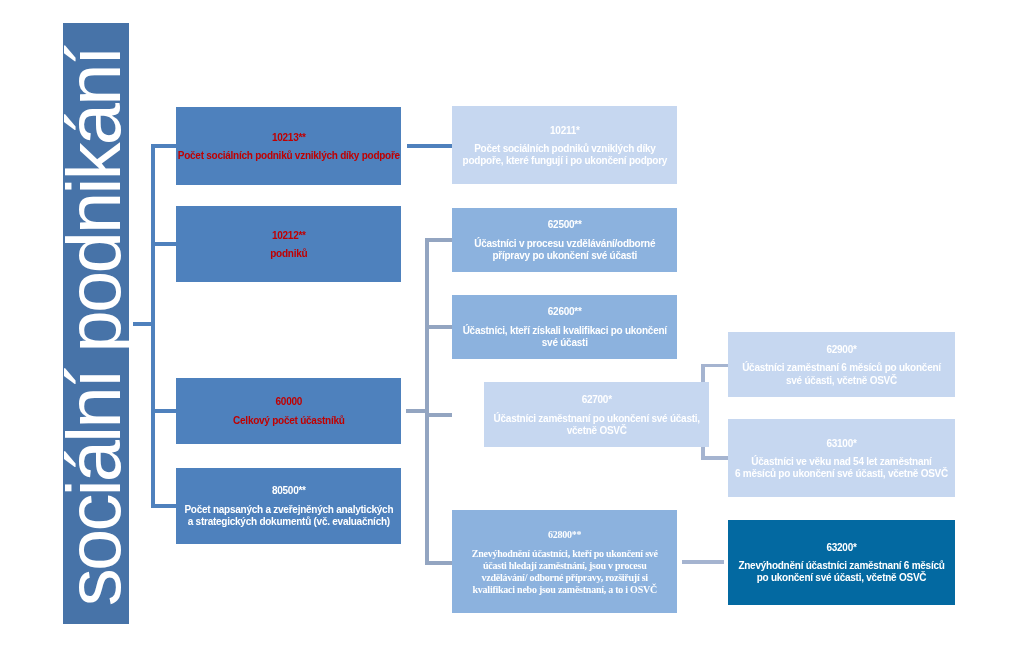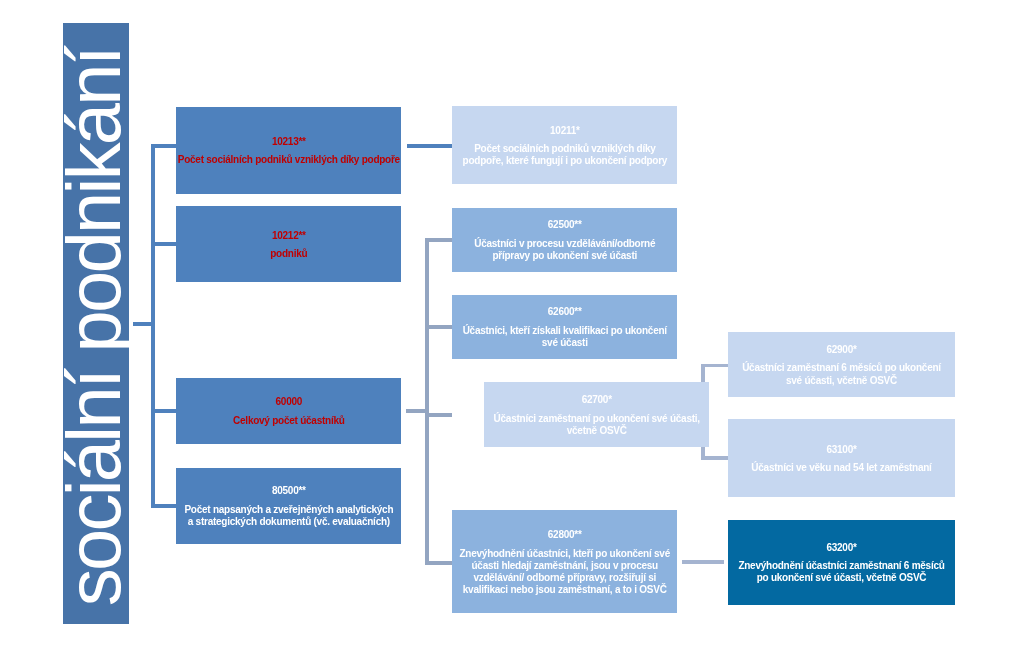--- a/index.html
+++ b/index.html
@@ -21,31 +21,31 @@
         align-items:center;justify-content:center;text-align:center;}
   .node .inner{width:100%;padding:0 1px;box-sizing:border-box;position:relative;top:1px;}
   .node .num{display:block;font-weight:bold;font-size:10px;
              letter-spacing:-0.25px;line-height:12.2px;margin-bottom:6.1px;}
   .node .ln{display:block;font-weight:bold;font-size:10px;
             letter-spacing:-0.25px;line-height:12.2px;white-space:nowrap;}
 
   
   .conn{position:absolute;}
 
-  #n10213{left:176.2px;top:106.9px;width:225.3px;height:87px;justify-content:center;}
+  #n10213{left:176.2px;top:106.9px;width:225.3px;height:78px;justify-content:center;}
   #n10211{left:452.3px;top:106.3px;width:225.2px;height:77.7px;}
   #n10212{left:176.2px;top:206.0px;width:225.3px;height:75.6px;}
   #n62500{left:452.4px;top:207.5px;width:224.7px;height:64.2px;}
   #n62600{left:452.4px;top:294.5px;width:224.7px;height:64.7px;}
   #n60000{left:176.2px;top:377.9px;width:225.3px;height:65.7px;}
   #n62700{left:452.4px;top:382.0px;width:224.7px;height:65.2px;}
   #n62900{left:728.1px;top:331.9px;width:226.8px;height:65.2px;}
   #n63100{left:728.1px;top:419.0px;width:226.8px;height:78.4px;}
   #n80500{left:176.2px;top:468.0px;width:225.3px;height:75.7px;}
-  #n62800{left:452.4px;top:510.2px;width:224.7px;height:103.2px;}
+  #n62800{left:452.4px;top:510.2px;width:224.7px;height:103.2px;font-family:Liberation Serif, serif;}
   #n63200{left:728.1px;top:519.8px;width:226.8px;height:84.9px;}
 
   #c0{left:132.8px;top:321.9px;width:22.0px;height:3.8px;}
   #c1{left:150.6px;top:144.0px;width:4.2px;height:364.0px;}
   #c2{left:150.6px;top:144.0px;width:25.4px;height:3.8px;}
   #c3{left:150.6px;top:242.0px;width:25.4px;height:3.8px;}
   #c4{left:150.6px;top:409.0px;width:25.4px;height:3.8px;}
   #c5{left:150.6px;top:504.4px;width:25.4px;height:3.8px;}
   #c6{left:406.5px;top:144.0px;width:45.0px;height:3.8px;}
   #c7{left:406.2px;top:409.1px;width:21.4px;height:3.8px;}
@@ -141,20 +141,21 @@
       <div class="inner">
        <span class="num">62900*</span>
        <span class="ln">Účastníci zaměstnaní 6 měsíců po ukončení</span>
        <span class="ln">své účasti, včetně OSVČ</span>
       </div>
     </div>
     <div class="node" id="n63100" style="background-color: rgb(198, 215, 240); color: rgb(255, 255, 255);">
       <div class="inner">
        <span class="num">63100*</span>
        <span class="ln">Účastníci ve věku nad 54 let zaměstnaní</span>
+       <span class="ln">6 měsíců po ukončení své účasti, včetně OSVČ</span>
       </div>
     </div>
     <div class="node" id="n80500" style="background-color: rgb(78, 129, 189); color: rgb(255, 255, 255);">
       <div class="inner">
        <span class="num">80500**</span>
        <span class="ln">Počet napsaných a zveřejněných analytických</span>
        <span class="ln">a strategických dokumentů (vč. evaluačních)</span>
       </div>
     </div>
     <div class="node" id="n62800" style="background-color: rgb(140, 178, 222); color: rgb(255, 255, 255);">

